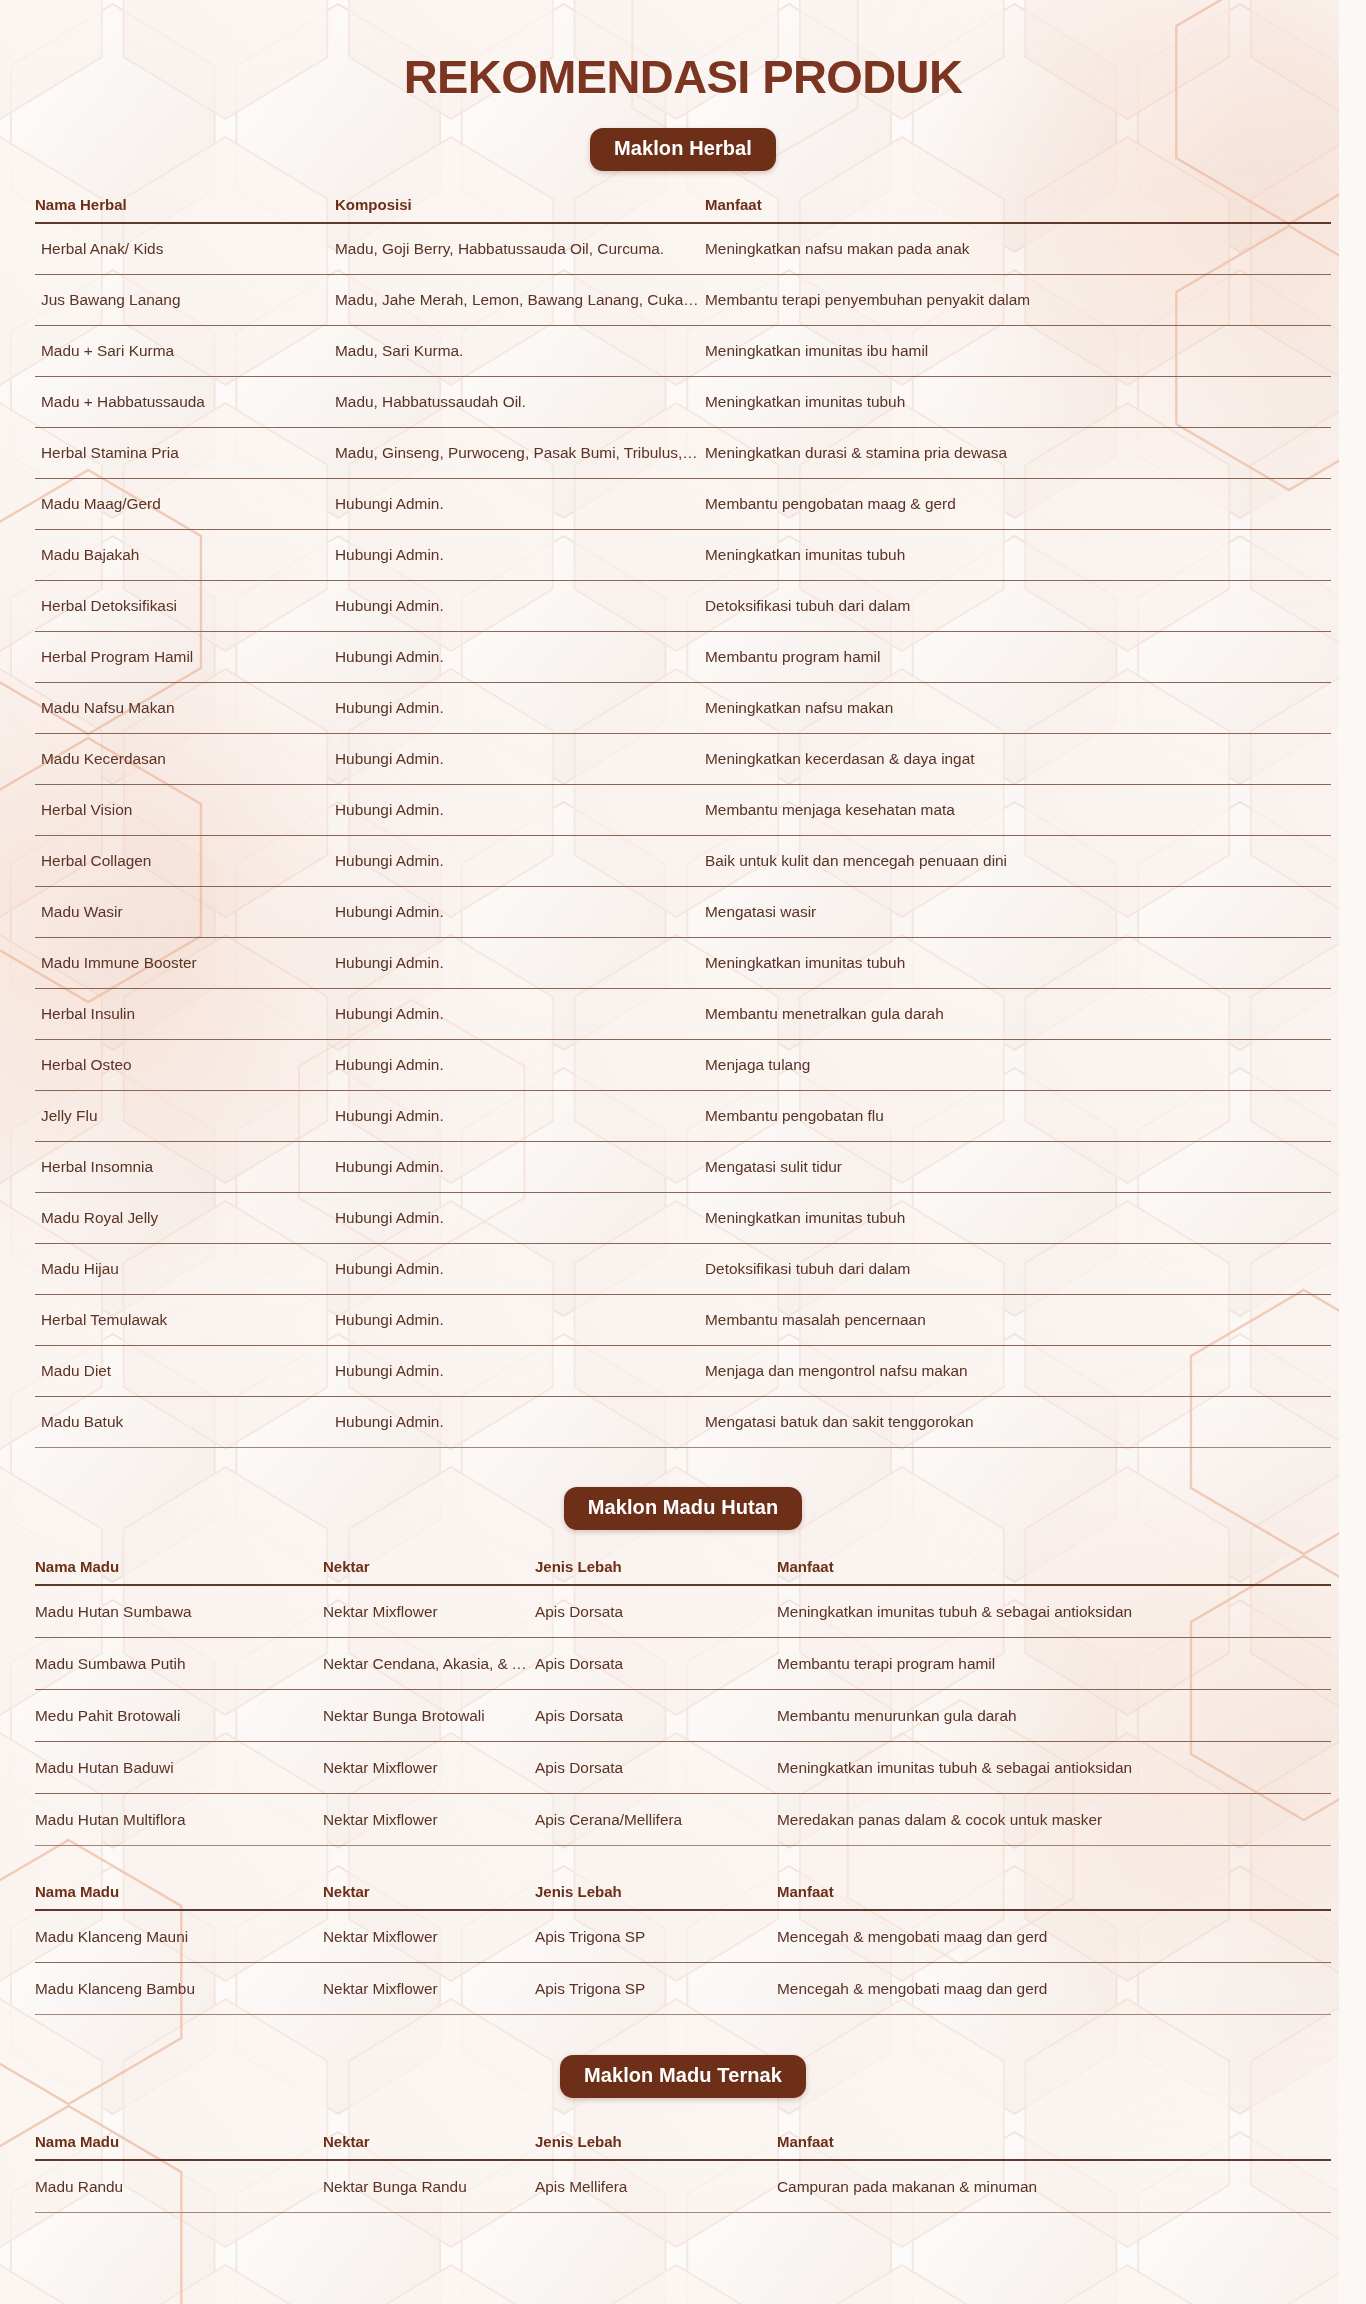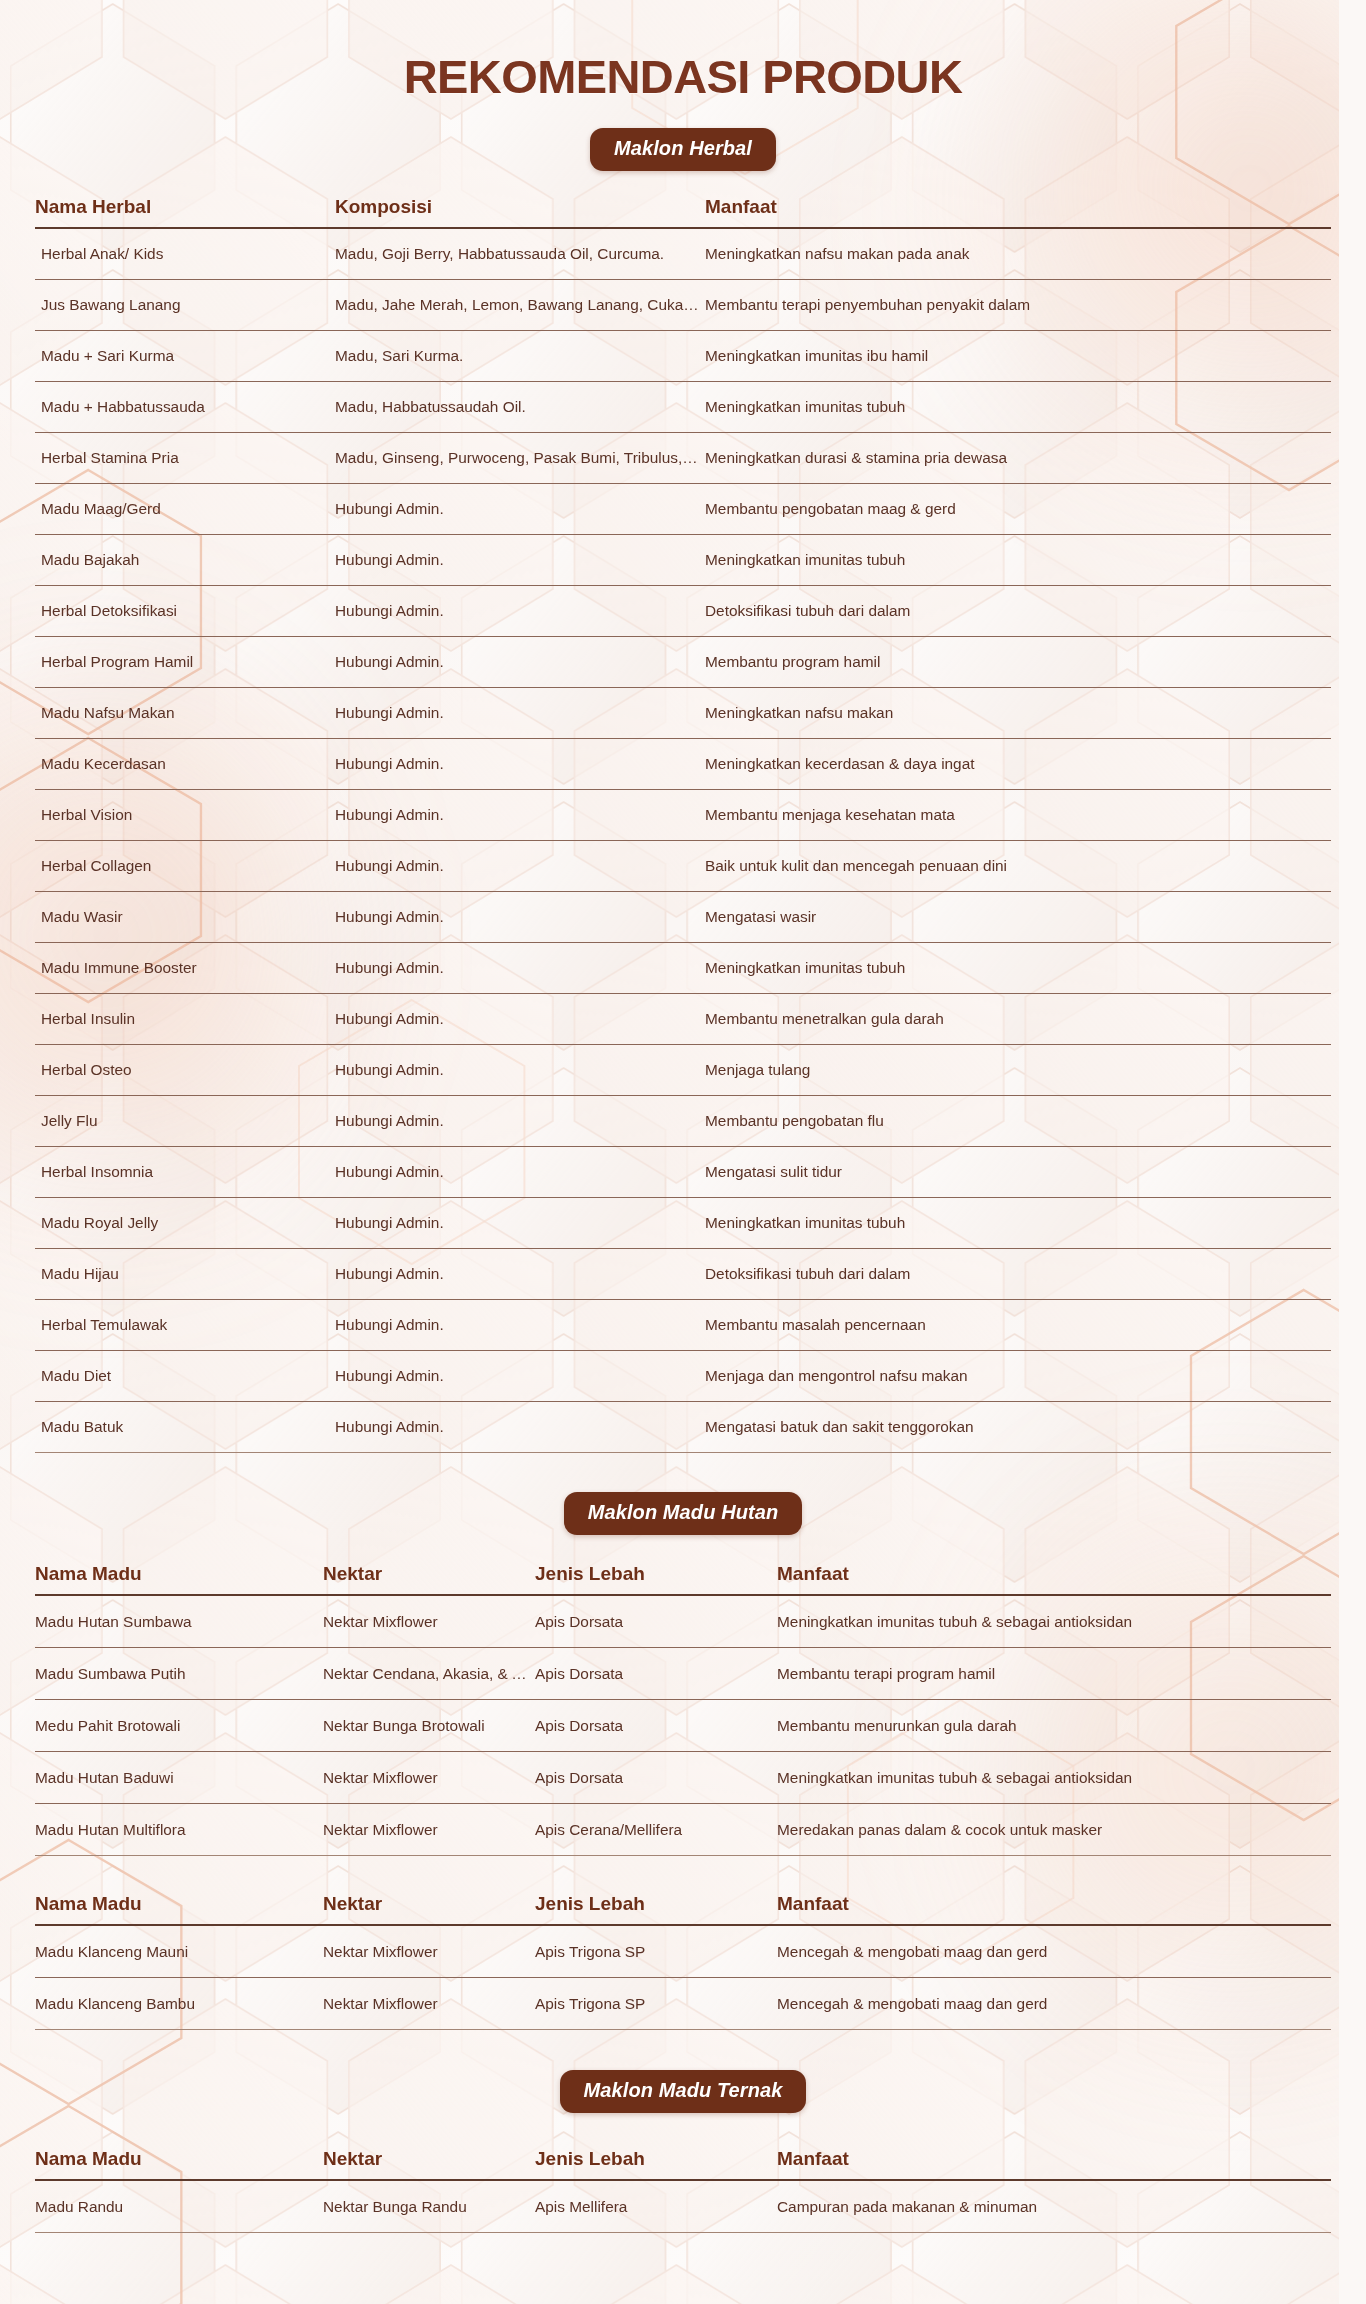--- a/index.html
+++ b/index.html
@@ -70,34 +70,33 @@
     display: inline-block;
     background: #6e2f18;
     color: #ffffff;
     font-size: 20px;
     font-weight: 700;
     letter-spacing: .1px;
     padding: 9px 24px 11px 24px;
     border-radius: 13px;
     box-shadow: 0 2px 5px rgba(110,47,24,.25);
     white-space: nowrap;
-    font-style: italic;
   }
 
   
   table.ptable {
     width: 1296px;
     margin: 0 auto;
     border-collapse: collapse;
     table-layout: fixed;
   }
   table.ptable th {
     text-align: left;
     color: #6e2f18;
-    font-size: 19px;
+    font-size: 15px;
     font-weight: 700;
     padding: 0 0 9px 0;
     border-bottom: 2.2px solid #5d3a2c;
     vertical-align: bottom;
   }
   table.ptable td {
     text-align: left;
     color: #5a3226;
     font-size: 15.4px;
     font-weight: 400;

